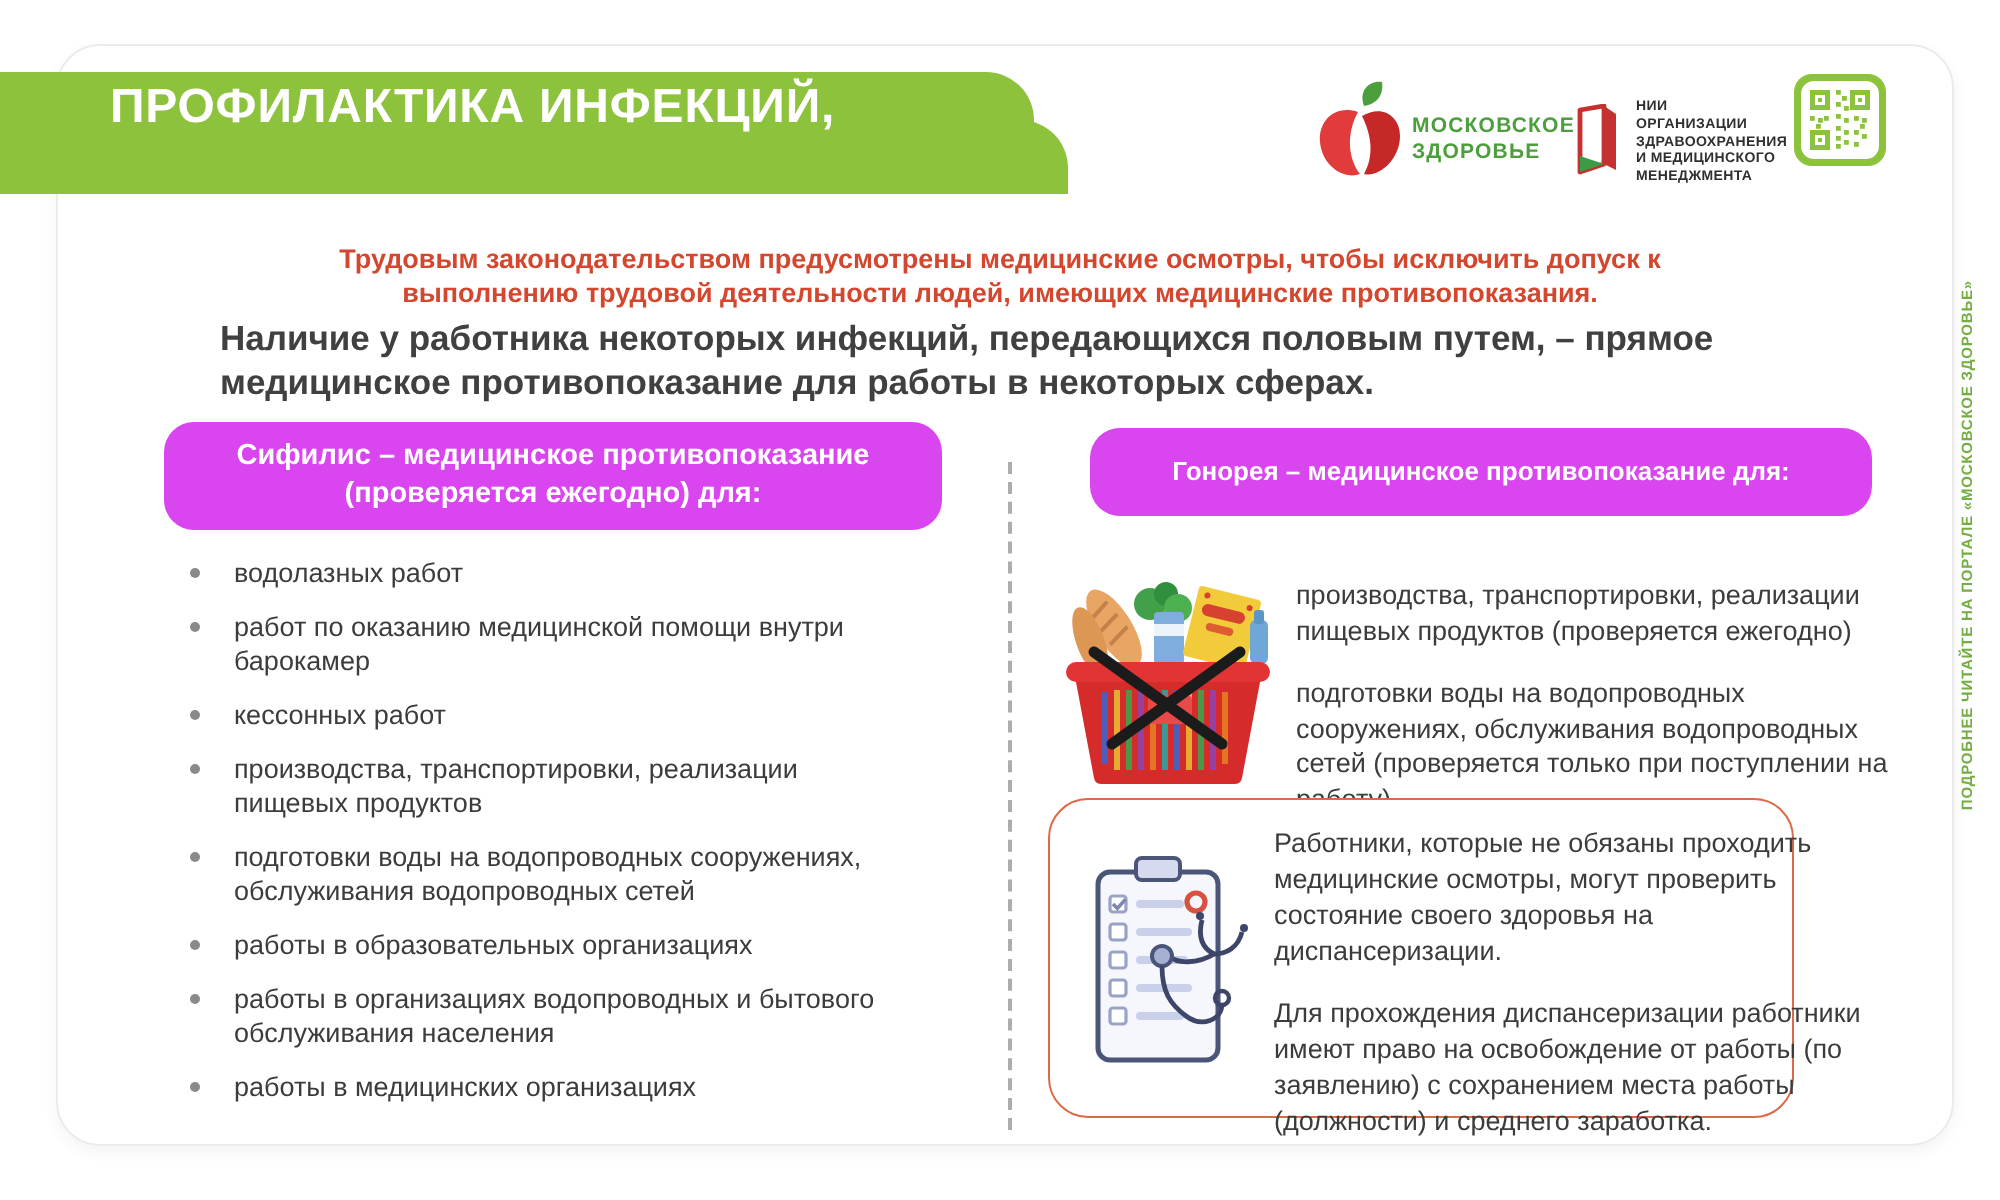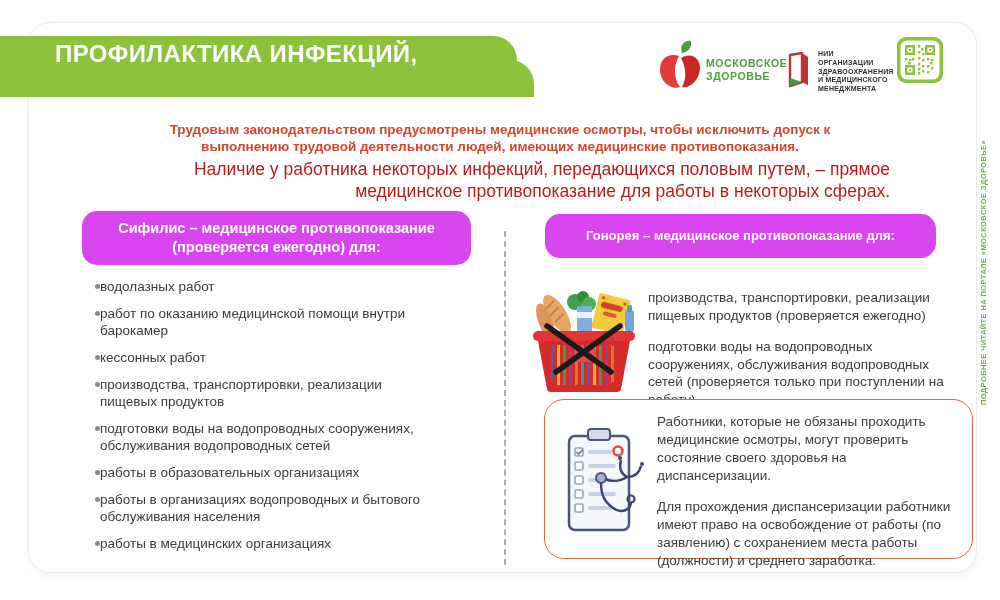--- a/index.html
+++ b/index.html
@@ -17,43 +17,43 @@
   .apple-logo{position:absolute;left:658px;top:40px;z-index:3;}
   .mh-text{position:absolute;left:706px;top:57px;z-index:3;color:#4D9E3C;font-weight:bold;
         font-size:10.5px;line-height:13px;letter-spacing:.6px;}
   .nii-icon{position:absolute;left:786px;top:52px;z-index:3;}
   .nii-text{position:absolute;left:818px;top:50px;z-index:3;color:#2f2f2f;font-weight:bold;
         font-size:7px;line-height:8.8px;letter-spacing:.2px;}
   .qr{position:absolute;left:897px;top:37px;z-index:3;}
   
   .intro1{position:absolute;left:150px;top:121px;width:700px;text-align:center;z-index:3;
         color:#D4472E;font-weight:bold;font-size:13.5px;line-height:17px;}
-  .intro2{position:absolute;left:110px;top:158px;width:780px;text-align:right;z-index:3;
-        color:#b91c1c;font-weight:normal;font-size:17.5px;line-height:22px;}
+  .intro2{position:absolute;left:110px;top:158px;width:780px;text-align:left;z-index:3;
+        color:#404040;font-weight:bold;font-size:17.5px;line-height:22px;}
   
   .sec-header{position:absolute;background:#d946ef;border-radius:15px;display:flex;
         align-items:center;justify-content:center;text-align:center;color:#fff;font-weight:bold;
         z-index:3;padding:0 18px;box-sizing:border-box;}
   .sec-left{left:82px;top:211px;width:389px;height:54px;font-size:14.5px;line-height:19px;}
   .sec-right{left:545px;top:214px;width:391px;height:44px;font-size:13px;line-height:18px;}
   
   .left-list{position:absolute;left:95px;top:278px;width:345px;z-index:3;list-style:none;
         margin:0;padding:0;color:#3C3C3C;font-size:13.5px;line-height:17px;}
-  .left-list li{display:flex;gap:0;margin-bottom:10px;}
+  .left-list li{display:flex;gap:17px;margin-bottom:10px;}
   .dot{width:5px;height:5px;border-radius:50%;background:#8A8A8A;flex:0 0 auto;margin-top:6px;}
   
   .divider{position:absolute;left:504px;top:231px;height:334px;width:0;
         border-left:2px dashed #ADADAD;z-index:3;}
   
   .basket{position:absolute;left:527px;top:286px;z-index:3;}
   .right-items{position:absolute;left:648px;top:289px;width:300px;z-index:3;color:#3C3C3C;
         font-size:13.5px;line-height:17.5px;}
   .right-items .r-item{margin-bottom:14px;}
-  .info-box{position:absolute;left:524px;top:399px;width:429px;height:160px;z-index:3;
-        border:1.6px solid #DC6A47;border-radius:20px;box-sizing:border-box;background:#fff;margin-left:20px;}
+  .info-box{position:absolute;left:524px;top:399px;width:373px;height:160px;z-index:3;
+        border:1.6px solid #DC6A47;border-radius:20px;box-sizing:border-box;background:#fff;}
   .clipboard{position:absolute;left:16px;top:24px;}
   .info-texts{position:absolute;left:112px;top:13px;width:305px;color:#3C3C3C;
         font-size:13.5px;line-height:18px;}
   .info-texts p{margin:0 0 13px 0;}
   
   .vertical-note{position:absolute;left:979px;top:140px;z-index:3;writing-mode:vertical-rl;
         transform:rotate(180deg);color:#74AE43;font-weight:bold;font-size:7.5px;
         letter-spacing:.4px;white-space:nowrap;}
 </style>
 </head>

